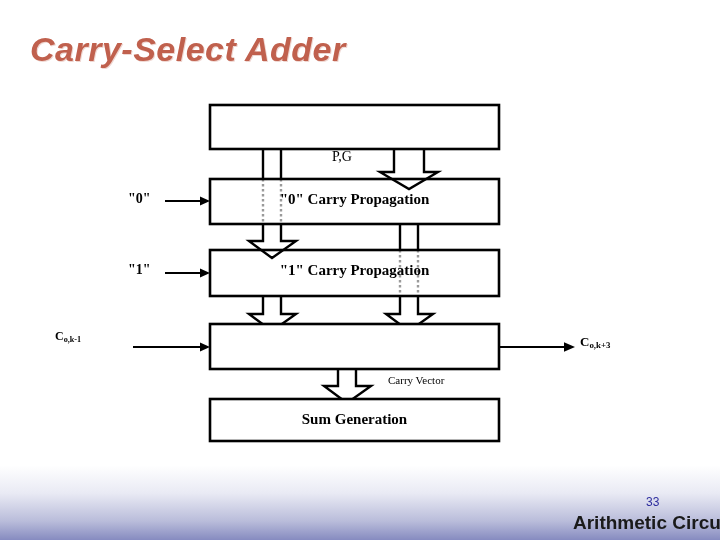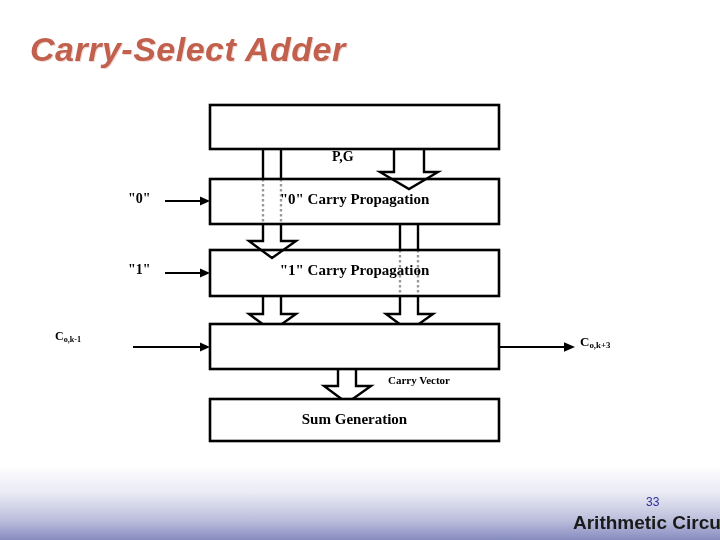--- a/index.html
+++ b/index.html
@@ -58,21 +58,21 @@
     position: absolute;
     font-family: "Liberation Serif", serif;
     font-weight: bold;
     color: #000000;
     white-space: nowrap;
     line-height: 1;
   }
   .edge-label {
     position: absolute;
     font-family: "Liberation Serif", serif;
-    font-weight: bold;
+    font-weight: normal;
     color: #000000;
     white-space: nowrap;
     line-height: 1;
   }
   .sub {
     font-size: 0.68em;
     vertical-align: -0.28em;
     letter-spacing: 0;
   }
 

